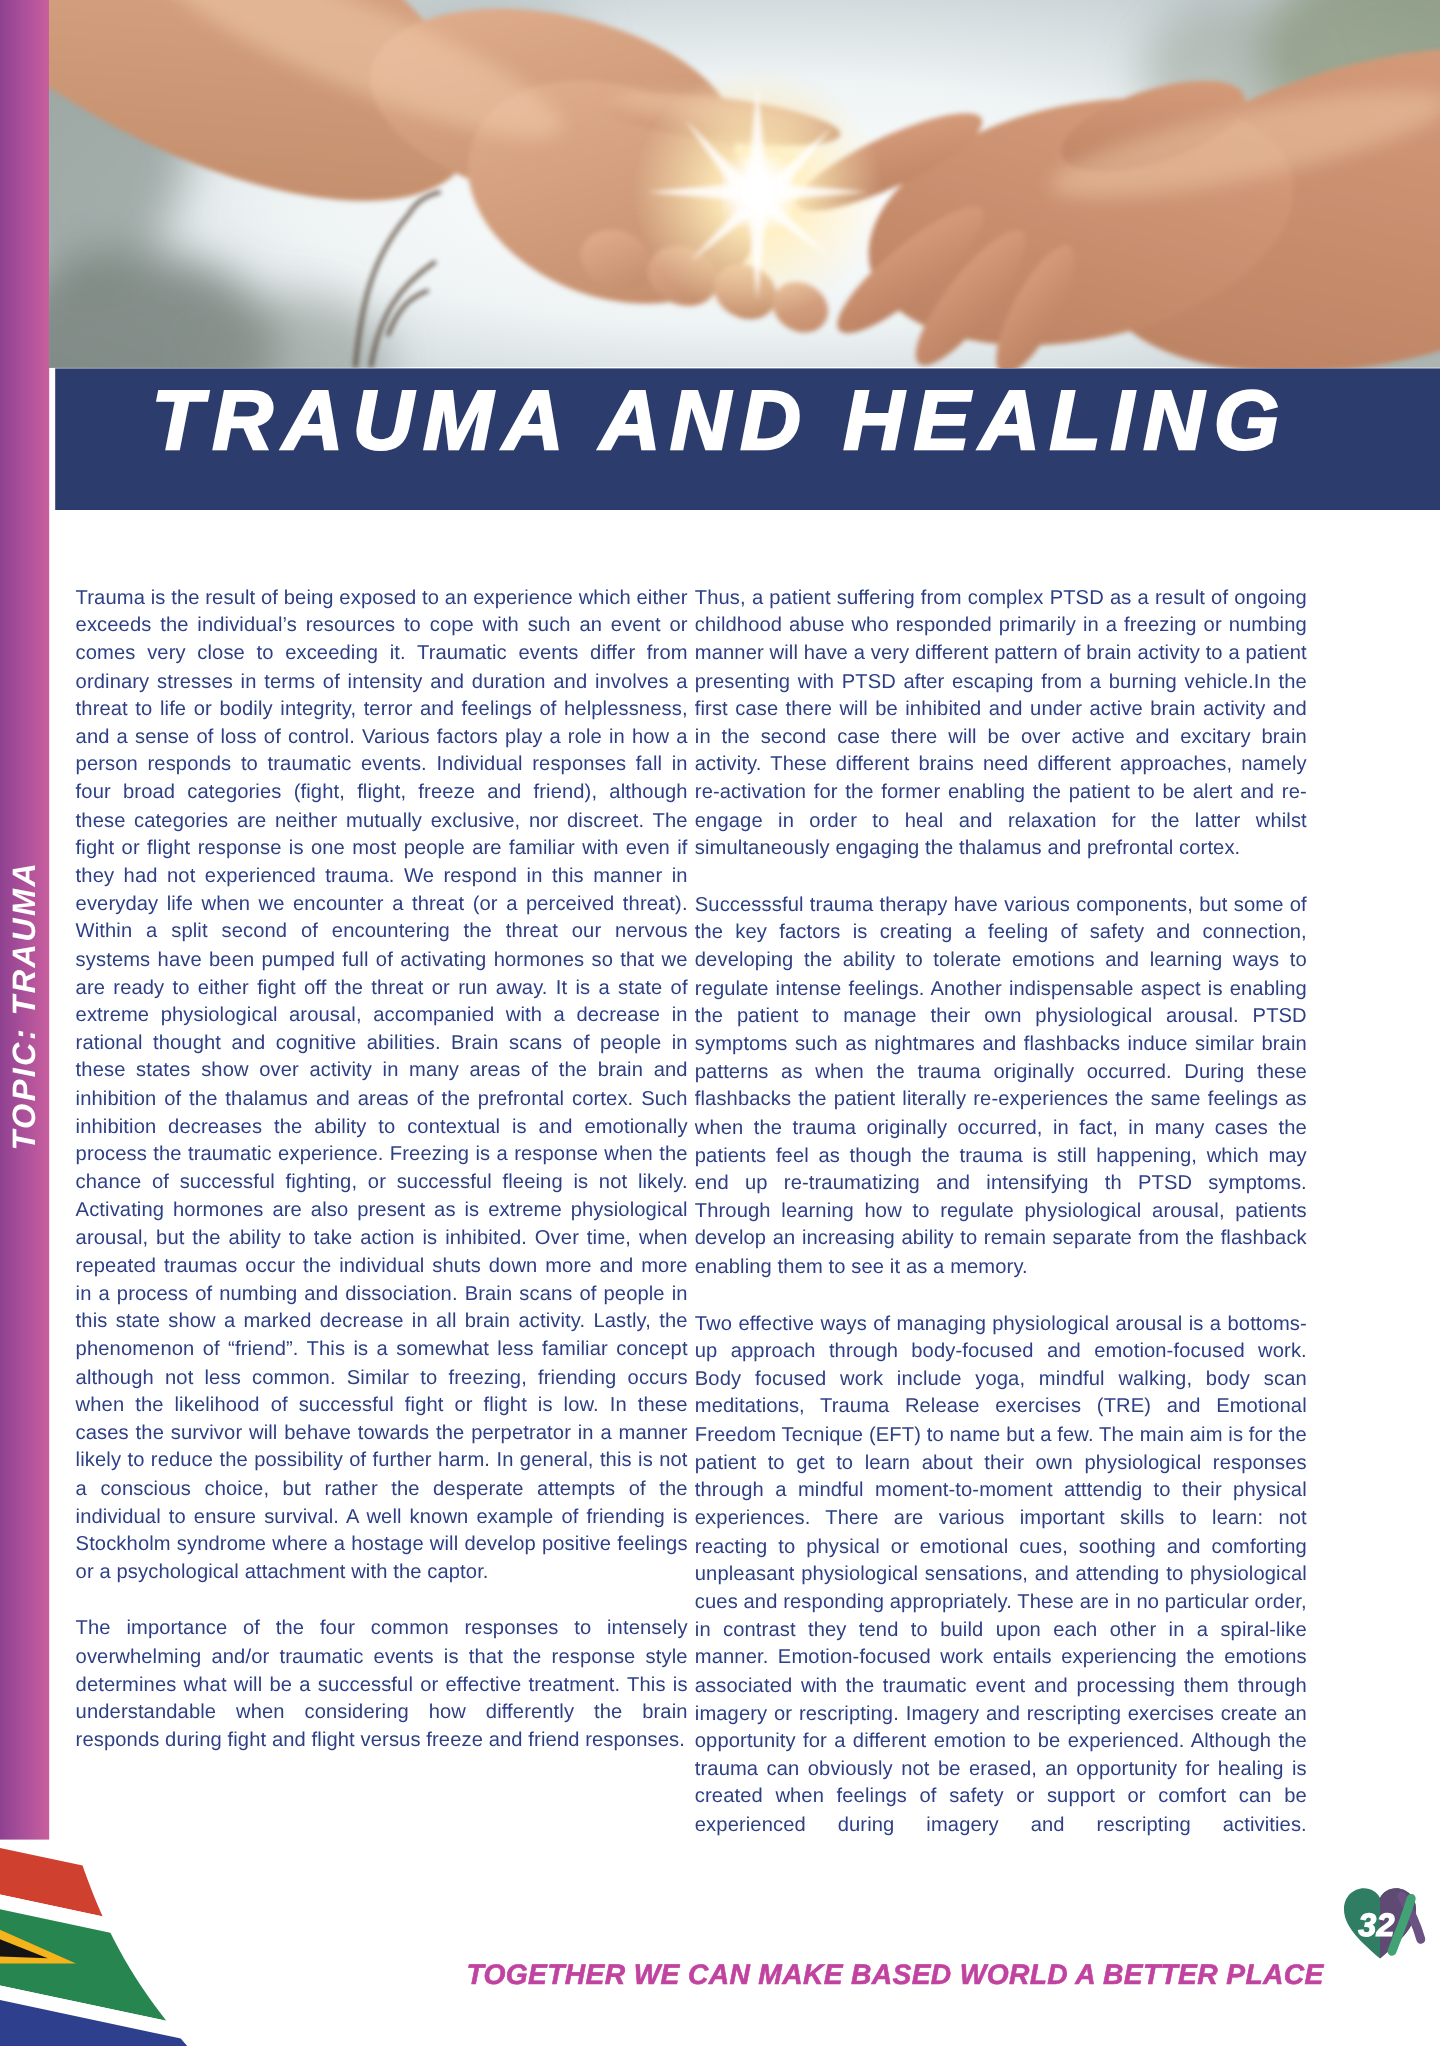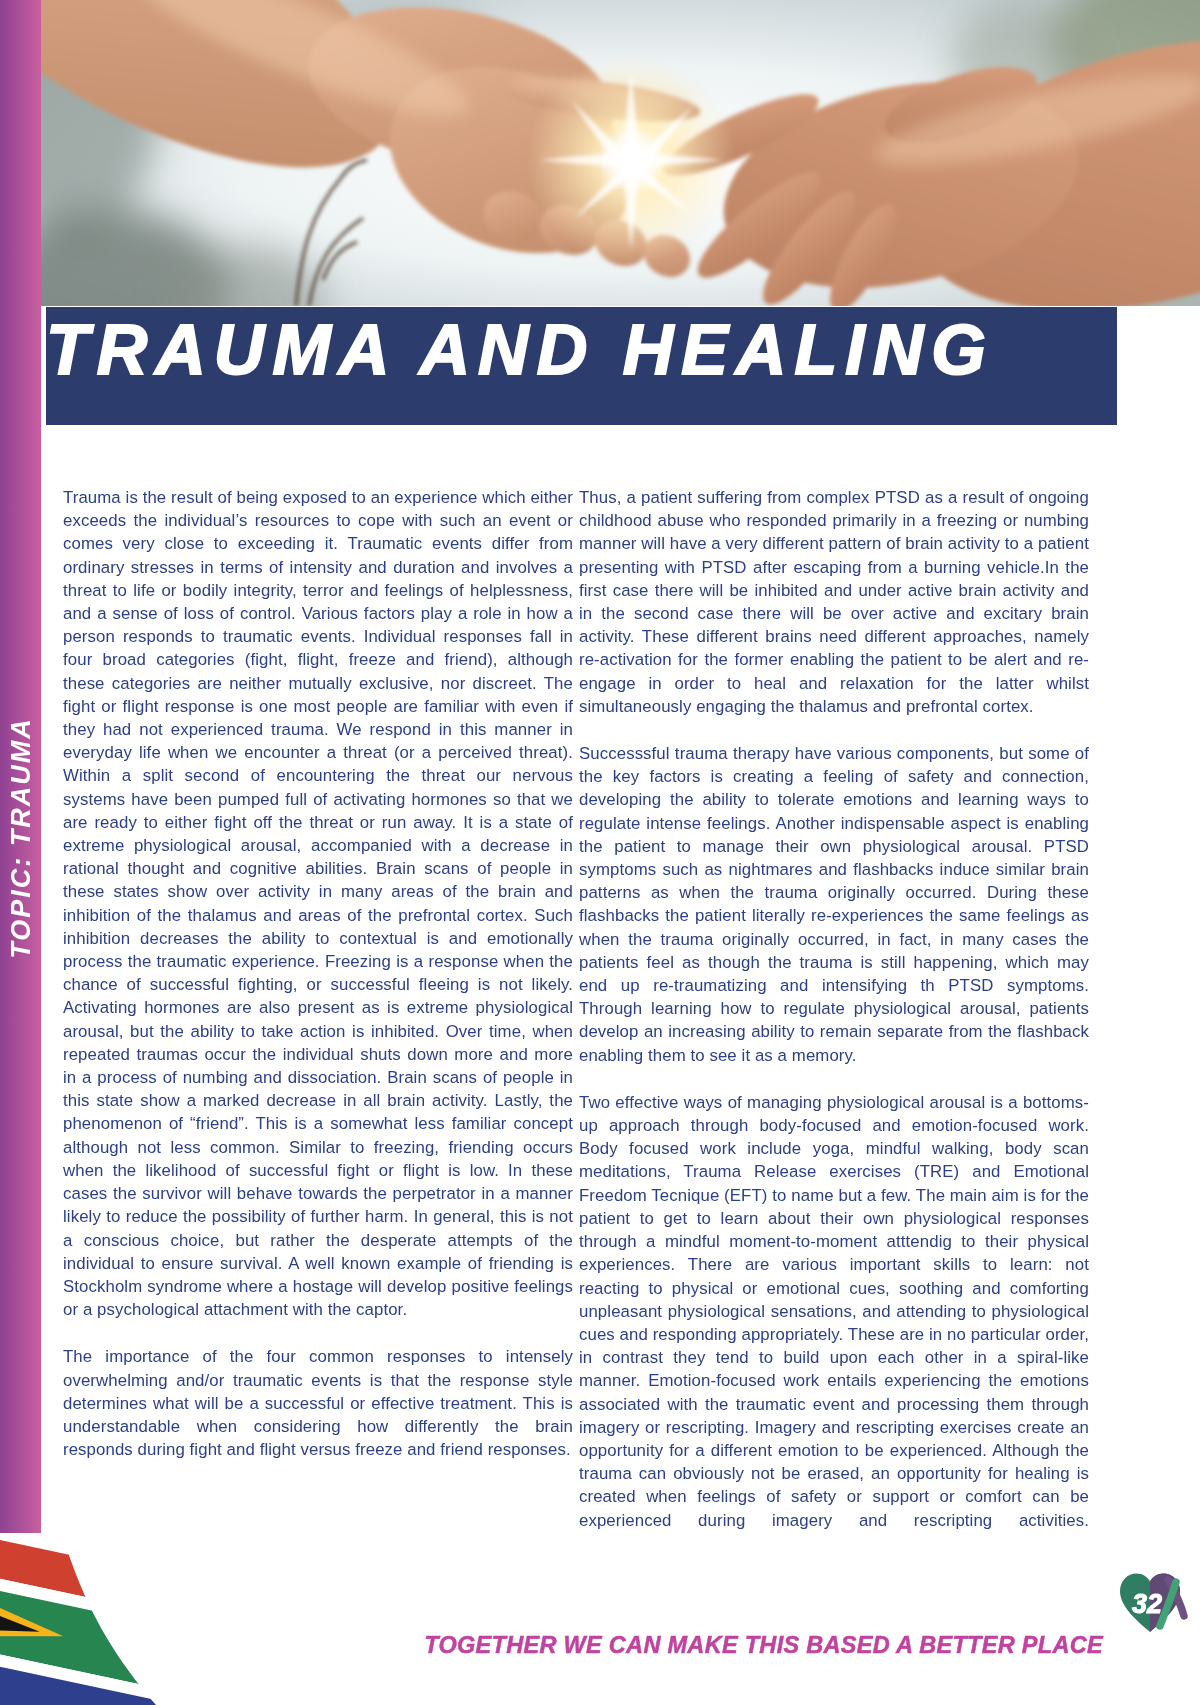--- a/index.html
+++ b/index.html
@@ -11,22 +11,22 @@
            background:linear-gradient(90deg,#8e4190 0%, #a94f9a 45%, #c95f9e 100%);}
   .topic-label{position:absolute;left:21px;top:838px;
                transform:translate(-50%,-50%) rotate(-90deg);white-space:nowrap;
                color:#ffffff;font-style:italic;font-weight:bold;font-size:27px;letter-spacing:2px;}
 
   
   .hero{position:absolute;left:41px;top:0;width:1159px;height:306px;overflow:hidden;}
   .hero svg{display:block;}
 
   
-  .banner{position:absolute;left:46px;top:307px;width:1071px;height:118px;background:#2b3c6d;
-          display:flex;align-items:flex-start;padding-right:90px;box-sizing:border-box;}
+  .banner{position:absolute;left:46px;top:307px;width:1154px;height:118px;background:#2b3c6d;
+          display:flex;align-items:flex-start;justify-content:center;padding-right:90px;box-sizing:border-box;padding-left:44px;}
   .banner h1{margin:0;padding-top:8px;color:#ffffff;font-size:70px;line-height:1.0;
              font-weight:bold;font-style:italic;letter-spacing:8px;white-space:nowrap;
              -webkit-text-stroke:2px #ffffff;}
 
   
   .subtitle-row{position:absolute;left:63px;top:444px;width:1092px;white-space:nowrap;color:#27397b;}
   .subtitle{font-size:22px;font-weight:bold;letter-spacing:0.2px;}
   .byline{font-size:25px;font-weight:bold;letter-spacing:0.6px;margin-left:9px;
           -webkit-text-stroke:1px #27397b;}
 
@@ -180,21 +180,21 @@
           <rect x="-40" y="165" width="360" height="62" fill="#27854f"></rect>
           <rect x="-40" y="227" width="360" height="12" fill="#ffffff"></rect>
           <rect x="-40" y="239" width="360" height="95" fill="#2e3f8d"></rect>
           <path d="M-40,170 L82,196 L-40,222 Z" fill="#f5b31c"></path>
           <path d="M-40,180 L58,196.5 L-40,214 Z" fill="#141414"></path>
         </g>
       </g>
     </svg>
   </div>
 
-  <div class="tagline">TOGETHER WE CAN MAKE THIS BASED A BETTER PLACE</div>
+  <div class="tagline">TOGETHER WE CAN MAKE BASED WORLD A BETTER PLACE</div>
 
   <div class="heart-badge">
     <svg width="74" height="74" viewBox="0 0 74 74" xmlns="http://www.w3.org/2000/svg">
       <defs>
         <clipPath id="heartRight">
             <rect x="36" y="0" width="38" height="74"></rect>
           </clipPath>
       </defs>
       <path d="M36,64 C17,48 6,36 6,23 C6,12.8 13.6,5.6 22.6,5.6 C28.6,5.6 33.6,8.9 36,13.6 C38.4,8.9 43.4,5.6 49.4,5.6 C58.4,5.6 66,12.8 66,23 C66,36 55,48 36,64 Z" fill="#2f7e63"></path>
       <path d="M36,64 C17,48 6,36 6,23 C6,12.8 13.6,5.6 22.6,5.6 C28.6,5.6 33.6,8.9 36,13.6 C38.4,8.9 43.4,5.6 49.4,5.6 C58.4,5.6 66,12.8 66,23 C66,36 55,48 36,64 Z" fill="#5e4a72" clip-path="url(#heartRight)"></path>

